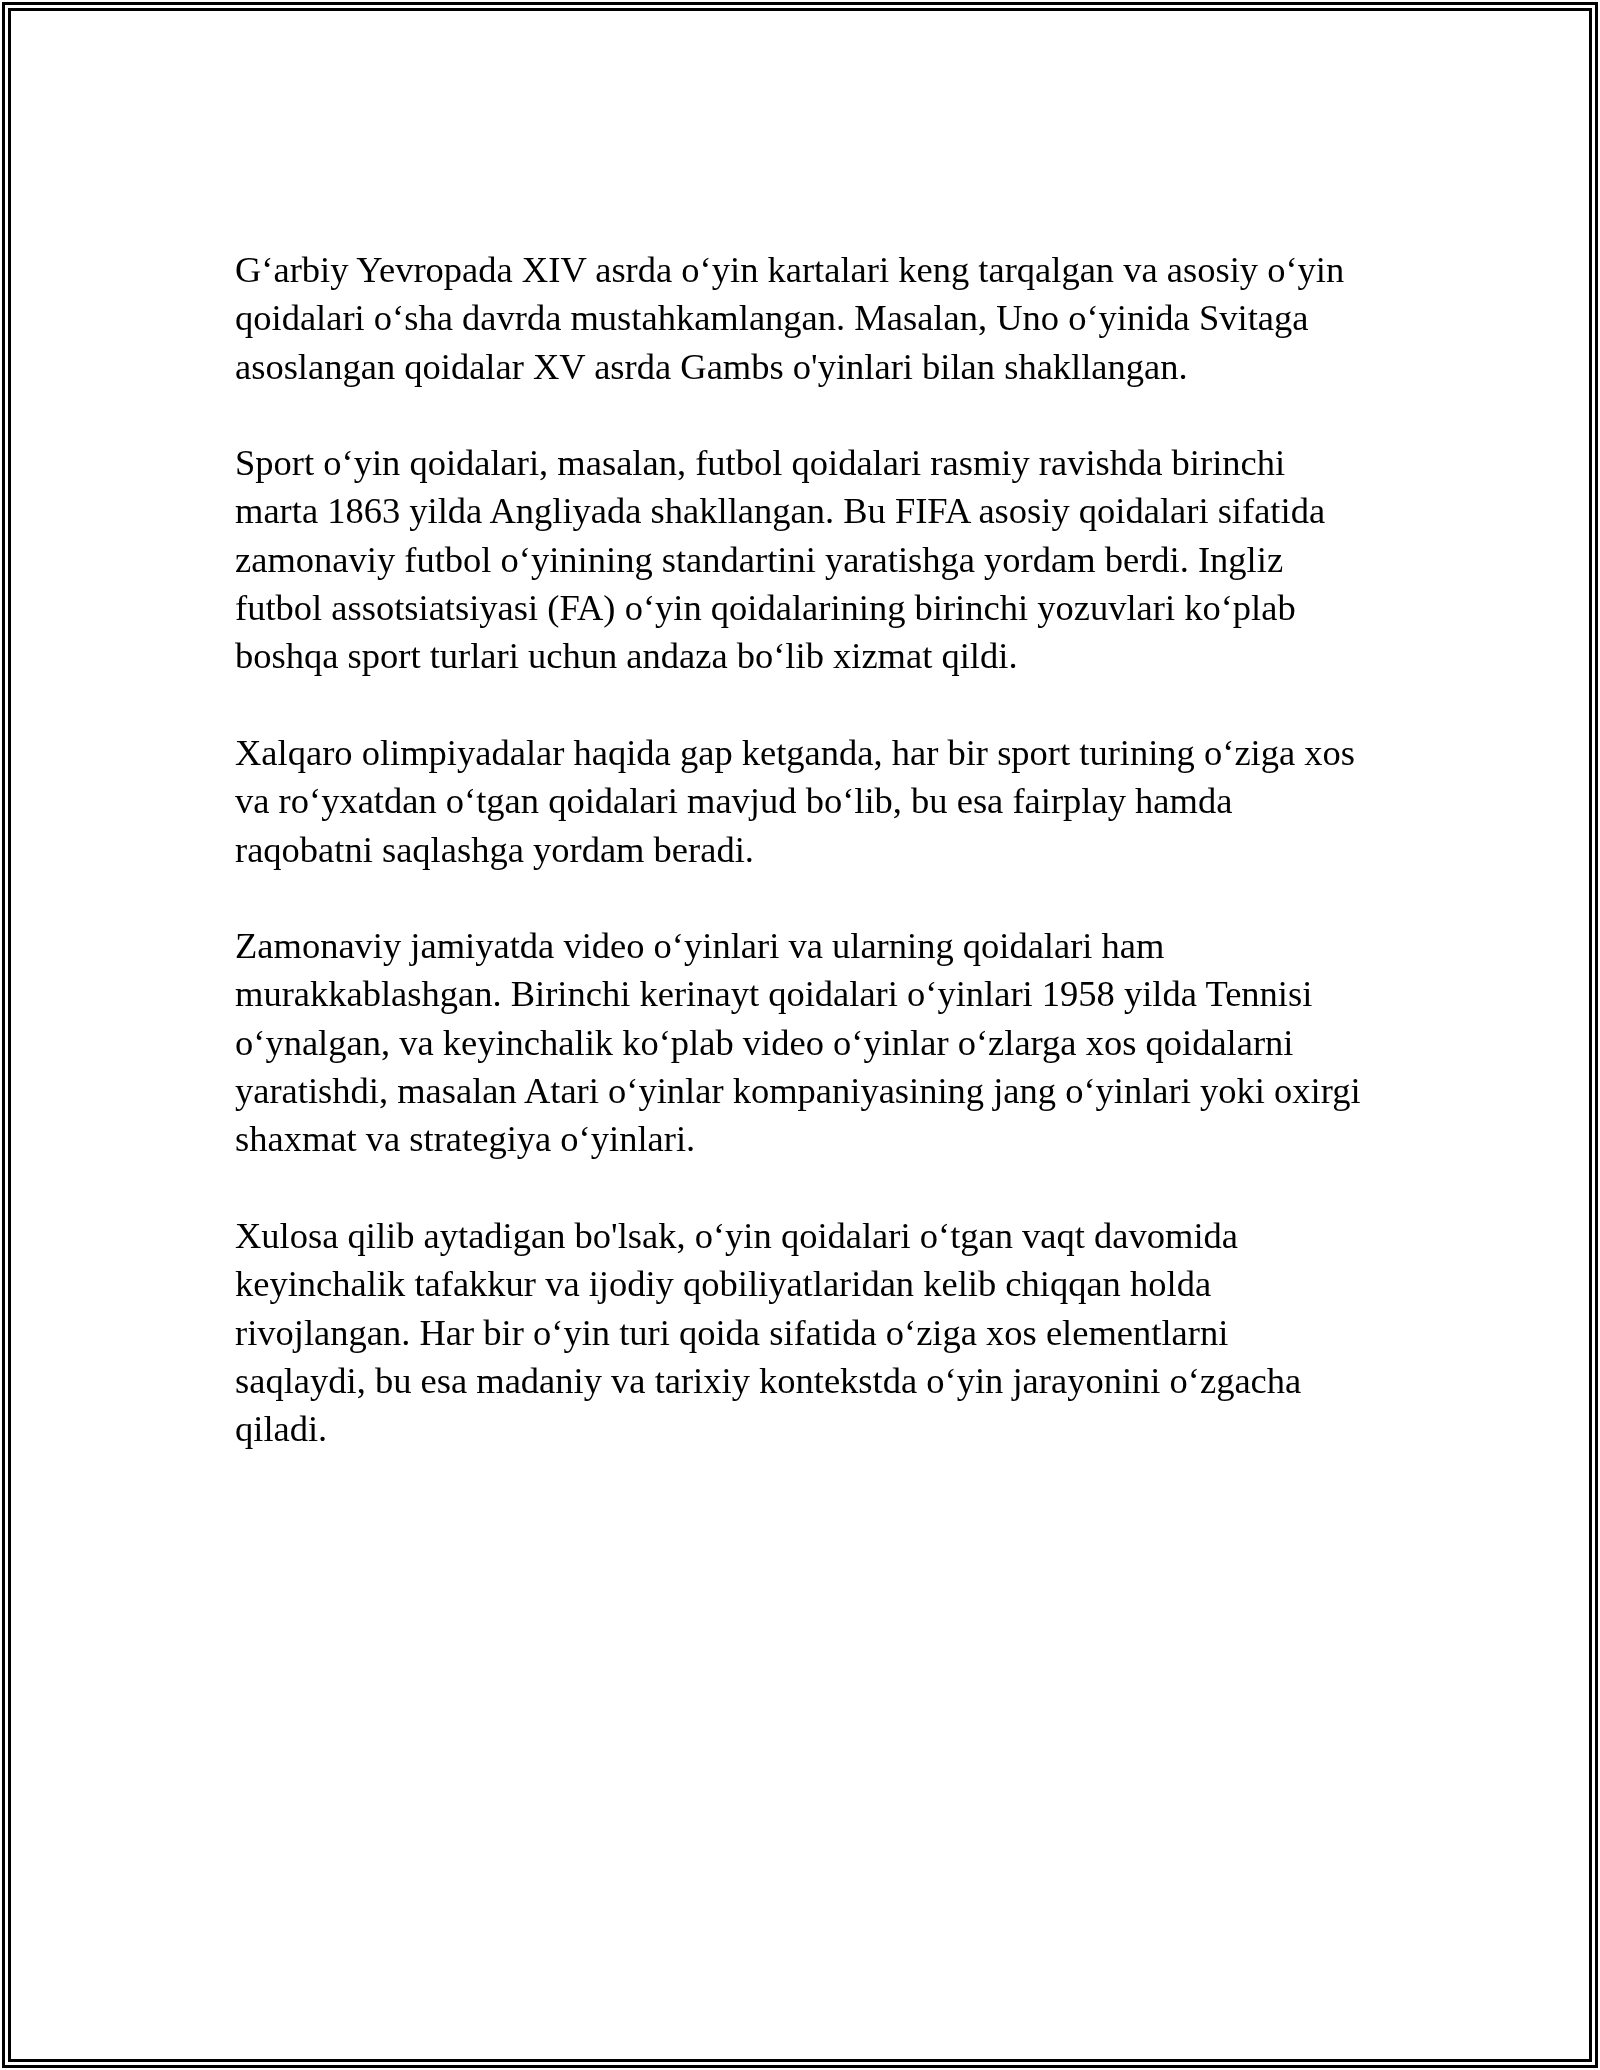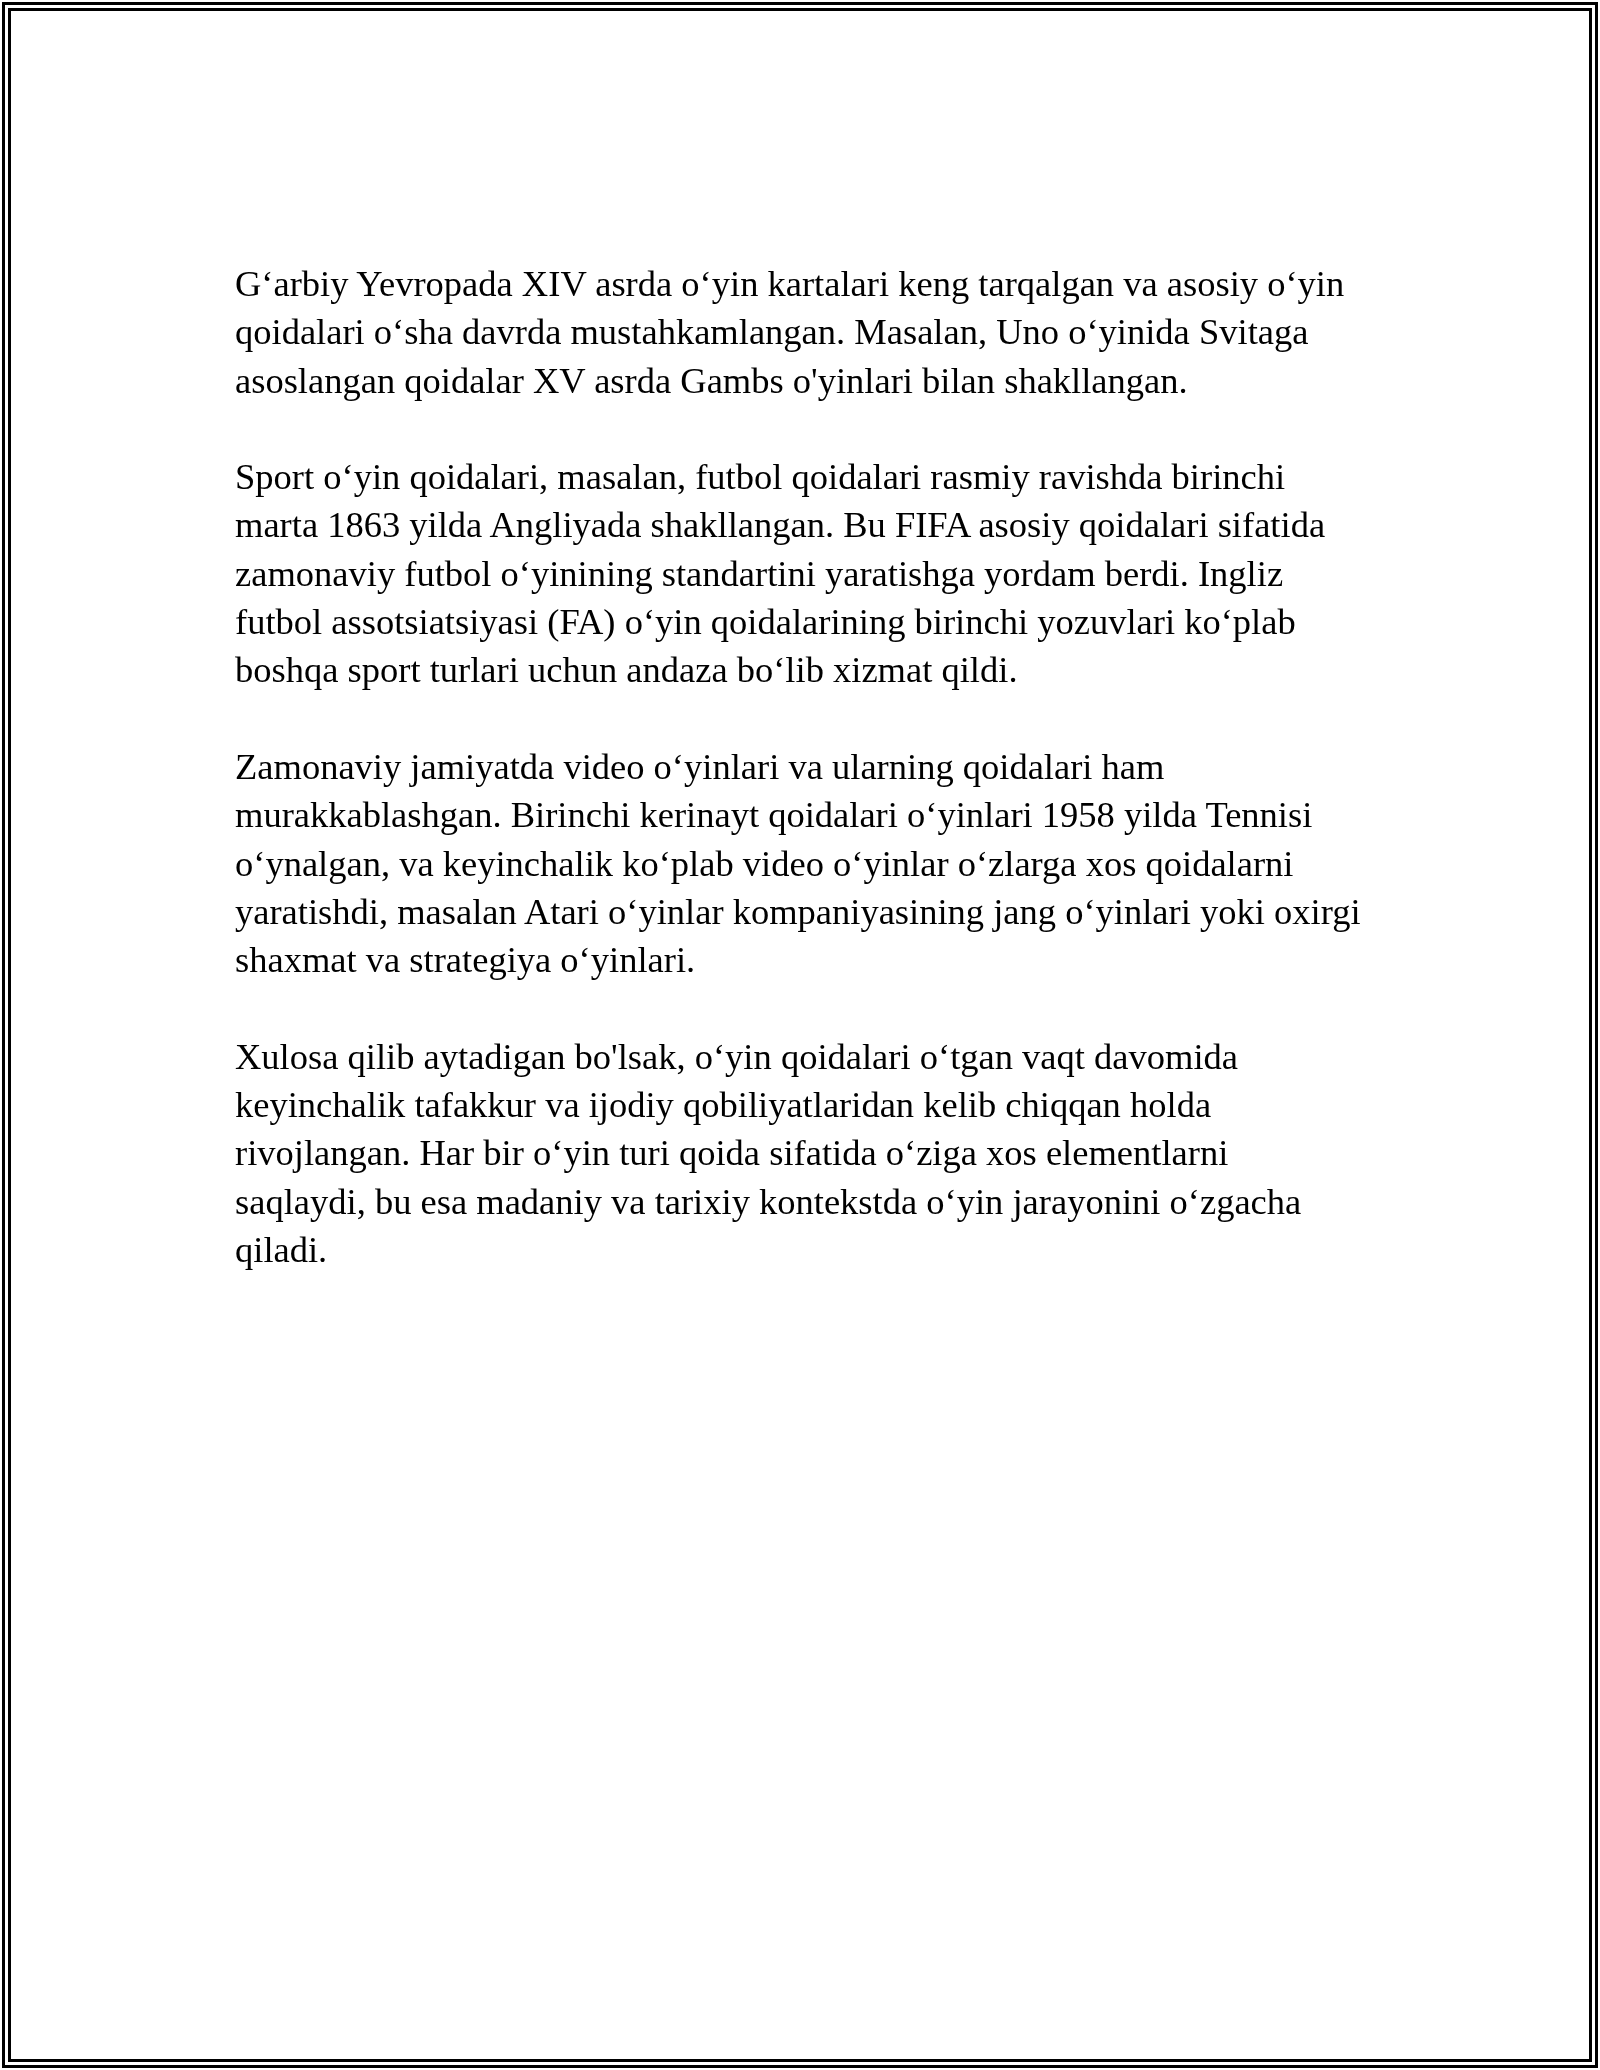--- a/index.html
+++ b/index.html
@@ -22,21 +22,20 @@
     position: absolute;
     left: 3px; top: 3px; right: 3px; bottom: 3px;
     border: 3px solid #000000;
   }
   .content {
     position: absolute;
     left: 0; top: 0; right: 0; bottom: 0;
     overflow: hidden;
     box-sizing: border-box;
     padding: 235px 0 16px 224px;
-    margin-top: 14px;
   }
   .textcol {
     width: 1132px;
     color: #000000;
     font-size: 36.5px;
     line-height: 48.3px;
     text-align: left;
   }
   .textcol p {
     margin: 0 0 48.3px 0;
@@ -44,18 +43,19 @@
 </style>
 </head>
 <body>
 
 <div class="outer-frame">
   <div class="inner-frame">
     <div class="content">
       <div class="textcol">
         <p>G‘arbiy Yevropada XIV asrda o‘yin kartalari keng tarqalgan va asosiy o‘yin qoidalari o‘sha davrda mustahkamlangan. Masalan, Uno o‘yinida Svitaga asoslangan qoidalar XV asrda Gambs o'yinlari bilan shakllangan.</p>
         <p>Sport o‘yin qoidalari, masalan, futbol qoidalari rasmiy ravishda birinchi marta 1863 yilda Angliyada shakllangan. Bu FIFA asosiy qoidalari sifatida zamonaviy futbol o‘yinining standartini yaratishga yordam berdi. Ingliz futbol assotsiatsiyasi (FA) o‘yin qoidalarining birinchi yozuvlari ko‘plab boshqa sport turlari uchun andaza bo‘lib xizmat qildi.</p>
+        <p>Xalqaro olimpiyadalar haqida gap ketganda, har bir sport turining o‘ziga xos va ro‘yxatdan o‘tgan qoidalari mavjud bo‘lib, bu esa fairplay hamda raqobatni saqlashga yordam beradi.</p>
         <p>Zamonaviy jamiyatda video o‘yinlari va ularning qoidalari ham murakkablashgan. Birinchi kerinayt qoidalari o‘yinlari 1958 yilda Tennisi o‘ynalgan, va keyinchalik ko‘plab video o‘yinlar o‘zlarga xos qoidalarni yaratishdi, masalan Atari o‘yinlar kompaniyasining jang o‘yinlari yoki oxirgi shaxmat va strategiya o‘yinlari.</p>
         <p>Xulosa qilib aytadigan bo'lsak, o‘yin qoidalari o‘tgan vaqt davomida keyinchalik tafakkur va ijodiy qobiliyatlaridan kelib chiqqan holda rivojlangan. Har bir o‘yin turi qoida sifatida o‘ziga xos elementlarni saqlaydi, bu esa madaniy va tarixiy kontekstda o‘yin jarayonini o‘zgacha qiladi.</p>
       </div>
     </div>
   </div>
 </div>
 
 </body></html>

